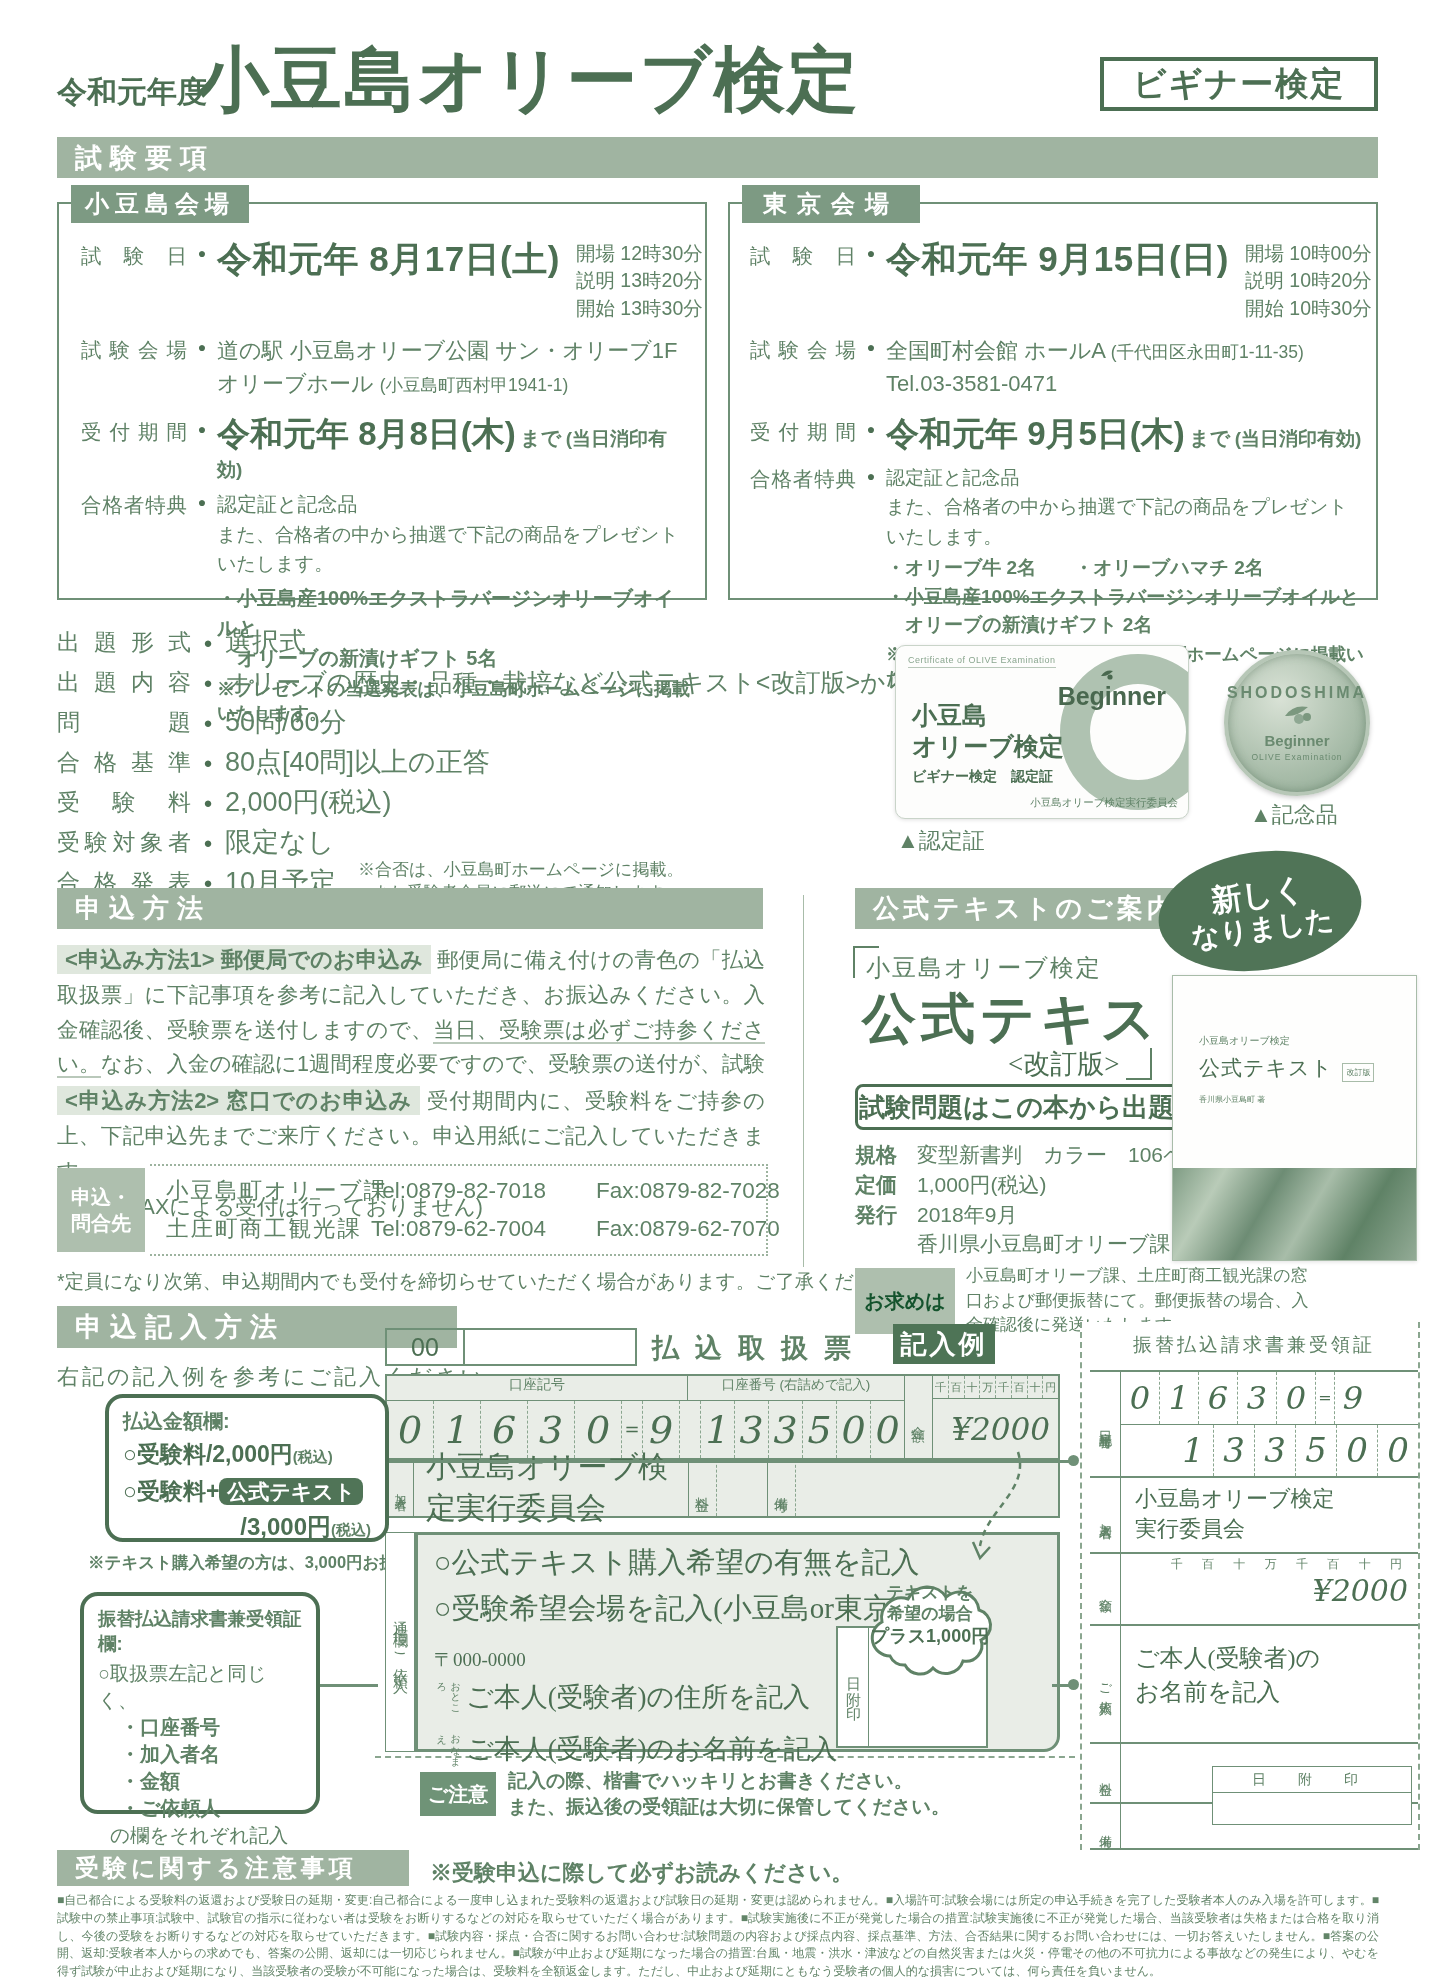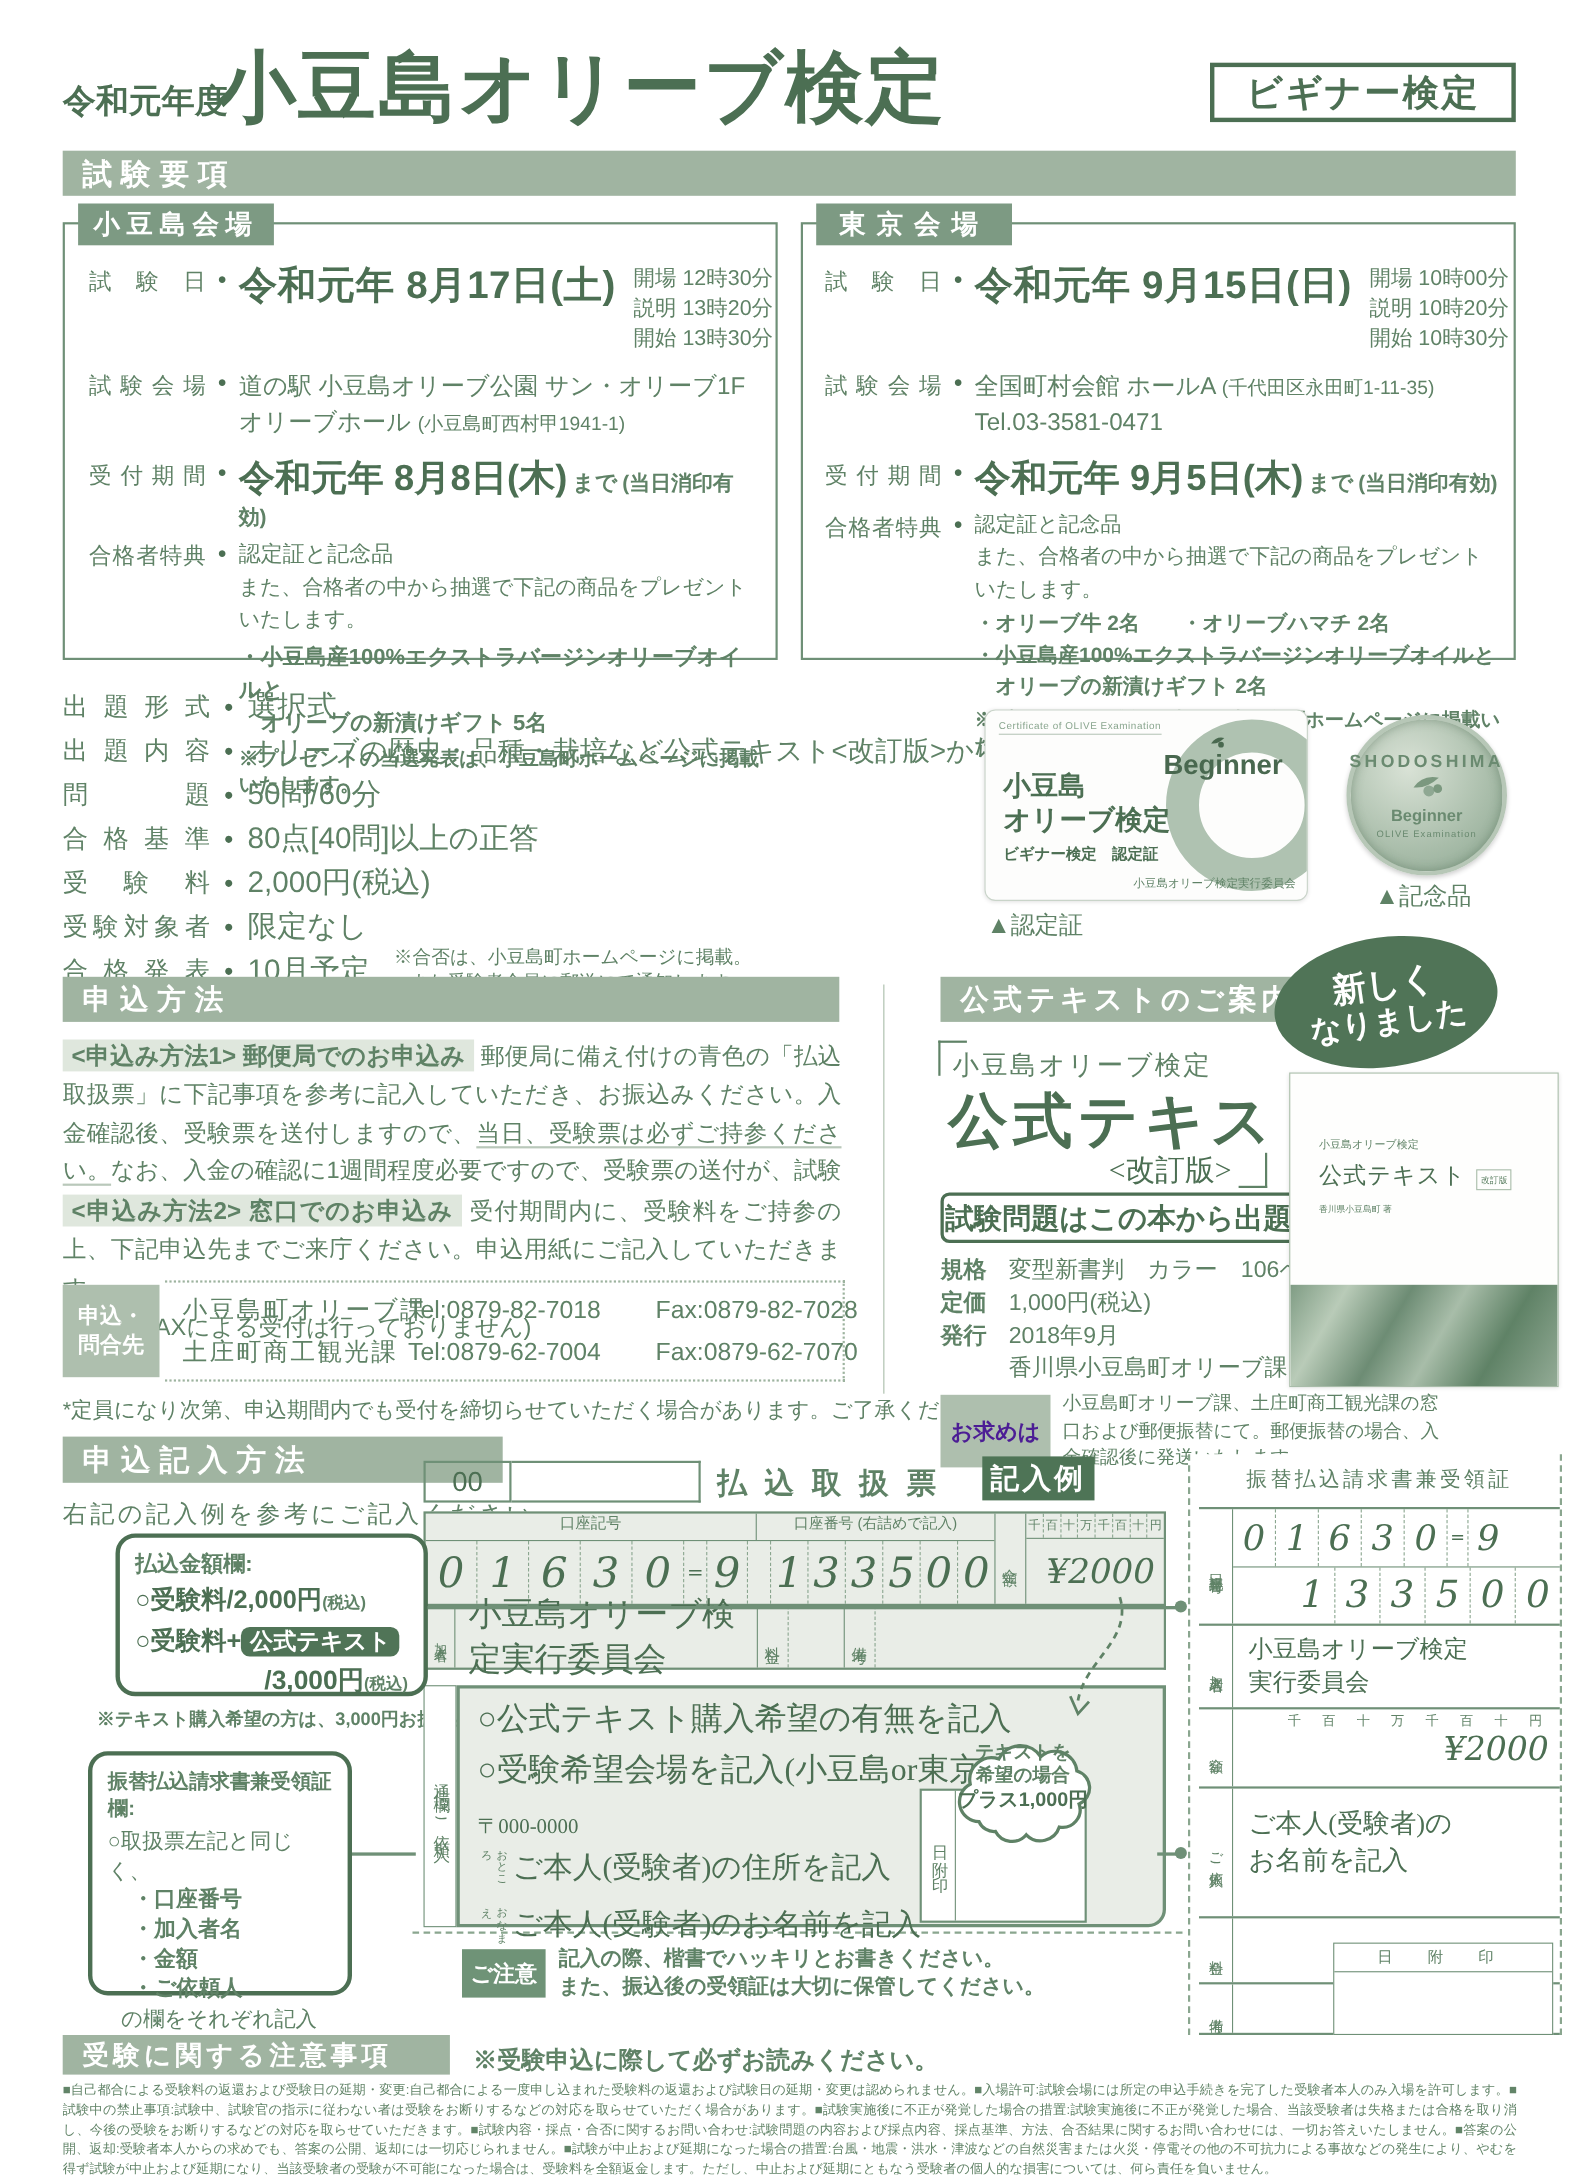--- a/index.html
+++ b/index.html
@@ -256,21 +256,21 @@
   <div class="b serif" style="left:862px;top:983px;font-size:54px;font-weight:bold;color:var(--gd);letter-spacing:5px;">公式テキスト</div>
   <div class="b serif" style="left:1008px;top:1046px;font-size:27px;color:var(--gd);">&lt;改訂版&gt;</div>
   <div class="b" style="left:1126px;top:1048px;width:24px;height:30px;border-right:2.5px solid var(--g);border-bottom:2.5px solid var(--g);"></div>
   <div class="b" style="left:855px;top:1084px;width:430px;height:46px;border:3px solid var(--gd);border-radius:8px;display:flex;align-items:center;justify-content:center;font-size:26px;font-weight:bold;color:var(--gd);box-sizing:border-box;">試験問題はこの本から出題されます</div>
   <div class="b" style="left:855px;top:1140px;font-size:21px;line-height:1.42;">
     <div><span style="font-weight:bold;display:inline-block;width:62px;">規格</span><span>変型新書判　カラー　106ページ</span></div>
     <div><span style="font-weight:bold;display:inline-block;width:62px;">定価</span><span>1,000円(税込)</span></div>
     <div><span style="font-weight:bold;display:inline-block;width:62px;">発行</span><span>2018年9月</span></div>
     <div><span style="font-weight:bold;display:inline-block;width:62px;"></span><span>香川県小豆島町オリーブ課</span></div>
   </div>
-  <div class="b" style="left:855px;top:1268px;width:100px;height:66px;background:var(--lab);color:#4c1d95;font-weight:bold;font-size:20px;display:flex;align-items:center;justify-content:center;">お求めは</div>
+  <div class="b" style="left:855px;top:1268px;width:100px;height:66px;background:var(--lab);color:#14532d;font-weight:bold;font-size:20px;display:flex;align-items:center;justify-content:center;">お求めは</div>
   <div class="b" style="left:966px;top:1264px;width:352px;font-size:17px;line-height:1.45;">小豆島町オリーブ課、土庄町商工観光課の窓口および郵便振替にて。郵便振替の場合、入金確認後に発送いたします。</div>
 
   <div class="b" style="left:1172px;top:975px;width:243px;height:284px;border:1px solid #a8bca9;background:#fefefd;box-shadow:0 1px 4px rgba(0,0,0,0.12);overflow:hidden;z-index:2;">
     <div style="padding:58px 0 0 26px;">
       <div style="font-size:10px;color:var(--g);">小豆島オリーブ検定</div>
       <div style="margin-top:6px;">
         <span class="serif" style="font-size:21px;color:var(--gd);letter-spacing:1px;">公式テキスト</span>
         <span style="font-size:8px;color:var(--g);border:1px solid #a8bca9;padding:4px 3px;margin-left:5px;">改訂版</span>
       </div>
       <div style="font-size:8px;color:var(--g);margin-top:12px;">香川県小豆島町 著</div>
@@ -459,21 +459,21 @@
         <div style="flex:1;"></div>
       </div>
 
       <div class="rrow" style="height:44px;">
         <div class="rlab">備考</div>
         <div style="flex:1;"></div>
       </div>
     </div>
   </div>
 
-  <div class="b" style="left:1212px;top:1766px;width:200px;height:84px;background:#fff;border:1.5px solid var(--line);box-sizing:border-box;text-align:center;z-index:4;">
+  <div class="b" style="left:1212px;top:1766px;width:200px;height:59px;background:#fff;border:1.5px solid var(--line);box-sizing:border-box;text-align:center;z-index:4;">
     <div style="font-size:14px;letter-spacing:14px;margin-top:4px;border-bottom:1px solid var(--line);padding-bottom:3px;">日 附 印</div>
   </div>
 
   <div class="b" style="left:375px;top:1756px;width:700px;height:0;border-top:2px dashed #8aa68f;"></div>
 
   <div class="b" style="left:430px;top:1858px;font-size:22px;font-weight:bold;">※受験申込に際して必ずお読みください。</div>
   <div class="b banner" style="left:57px;top:1850px;width:352px;height:36px;font-size:24px;letter-spacing:4px;">受験に関する注意事項</div>
   <div class="b fineprint" style="left:57px;top:1892px;width:1322px;height:85px;overflow:hidden;">■自己都合による受験料の返還および受験日の延期・変更:自己都合による一度申し込まれた受験料の返還および試験日の延期・変更は認められません。■入場許可:試験会場には所定の申込手続きを完了した受験者本人のみ入場を許可します。■試験中の禁止事項:試験中、試験官の指示に従わない者は受験をお断りするなどの対応を取らせていただく場合があります。■試験実施後に不正が発覚した場合の措置:試験実施後に不正が発覚した場合、当該受験者は失格または合格を取り消し、今後の受験をお断りするなどの対応を取らせていただきます。■試験内容・採点・合否に関するお問い合わせ:試験問題の内容および採点内容、採点基準、方法、合否結果に関するお問い合わせには、一切お答えいたしません。■答案の公開、返却:受験者本人からの求めでも、答案の公開、返却には一切応じられません。■試験が中止および延期になった場合の措置:台風・地震・洪水・津波などの自然災害または火災・停電その他の不可抗力による事故などの発生により、やむを得ず試験が中止および延期になり、当該受験者の受験が不可能になった場合は、受験料を全額返金します。ただし、中止および延期にともなう受験者の個人的な損害については、何ら責任を負いません。</div>
 
 </div>

